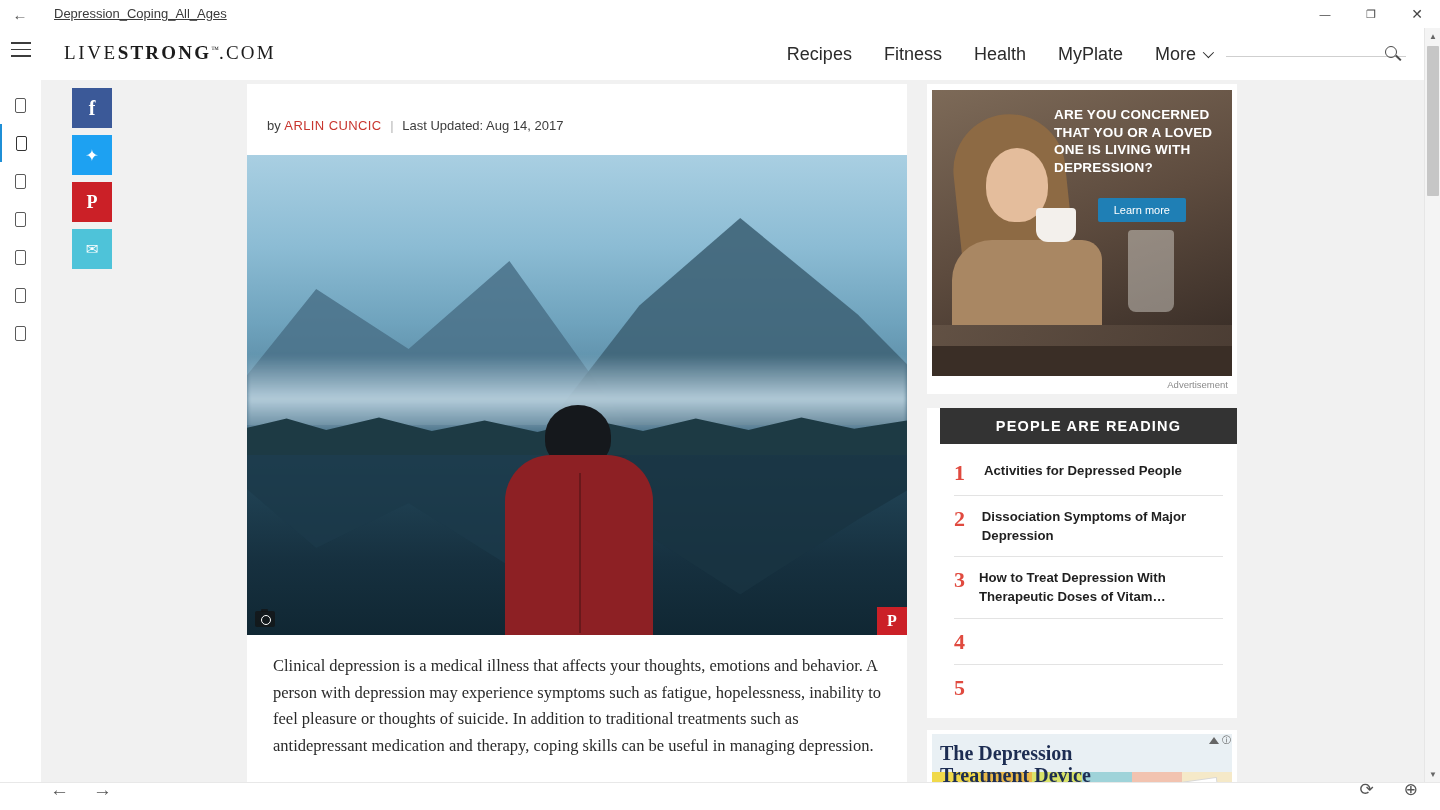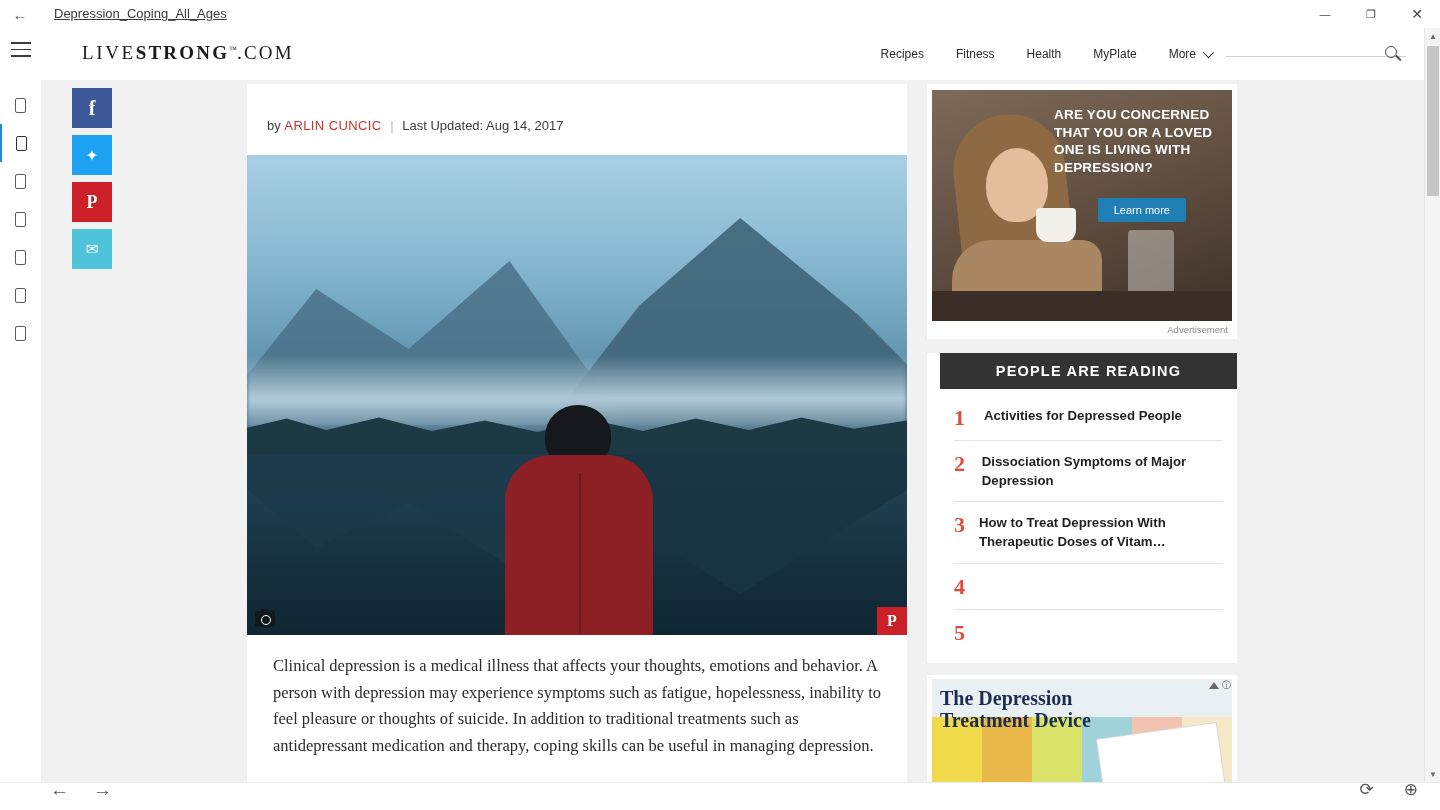--- a/index.html
+++ b/index.html
@@ -72,34 +72,34 @@
     position: absolute; left: 41px; top: 28px; width: 1383px; height: 754px;
     background: #f1f1f1; overflow: hidden;
   }
 
   
   .site-header {
     position: absolute; left: 0; top: 0; width: 1383px; height: 52px;
     background: #ffffff;
   }
   .logo {
-    position: absolute; left: 41px; top: 14px;
+    position: absolute; left: 23px; top: 14px;
     font-size: 19px; letter-spacing: 2.6px; color: #1b1b1b;
     font-family: "Liberation Serif", serif; font-weight: 400;
   }
   .logo b { font-weight: 700; letter-spacing: 2.2px; }
   .logo sup { font-size: 8px; letter-spacing: 0; vertical-align: super; }
   .logo .com { letter-spacing: 2.2px; }
 
   .nav {
     position: absolute; right: 213px; top: 0; height: 52px;
     display: flex; align-items: center; gap: 32px;
   }
   .nav a {
-    font-size: 12px; color: #2b2b2b; text-decoration: none;
+    font-size: 18px; color: #2b2b2b; text-decoration: none;
   }
   .nav .more { display: flex; align-items: center; gap: 7px; }
   .chev {
     display: inline-block; width: 8px; height: 8px;
     border-right: 1.6px solid #2b2b2b; border-bottom: 1.6px solid #2b2b2b;
     transform: rotate(45deg) translateY(-2px);
   }
   .searchbox {
     position: absolute; right: 18px; top: 28px; width: 180px; height: 1px;
     border-bottom: 1px solid #cfcfcf;
@@ -223,21 +223,21 @@
   .body-copy {
     padding: 18px 20px 0 26px;
     font-family: "Liberation Serif", serif;
     font-size: 16.5px; line-height: 1.62; color: #2a2a2a;
   }
 
   
   .sidebar { position: absolute; left: 886px; top: 56px; width: 310px; }
   .ad-card { width: 310px; background: #ffffff; padding: 6px 5px 0 5px; }
   .ad-img {
-    position: relative; width: 300px; height: 231px; overflow: hidden;
+    position: relative; width: 300px; height: 286px; overflow: hidden;
     background: linear-gradient(120deg, #6c5a4b, #4a3c33);
   }
   .ad-img .wall {
     position: absolute; left: 0; top: 0; width: 300px; height: 235px;
     background: linear-gradient(160deg,#7d6a58 0%,#5d4b3e 55%,#3c3029 100%);
   }
   .ad-img .hair {
     position: absolute; left: 26px; top: 24px; width: 112px; height: 200px;
     background: #8d6a44; border-radius: 56px 56px 30px 30px; transform: rotate(-6deg);
   }

